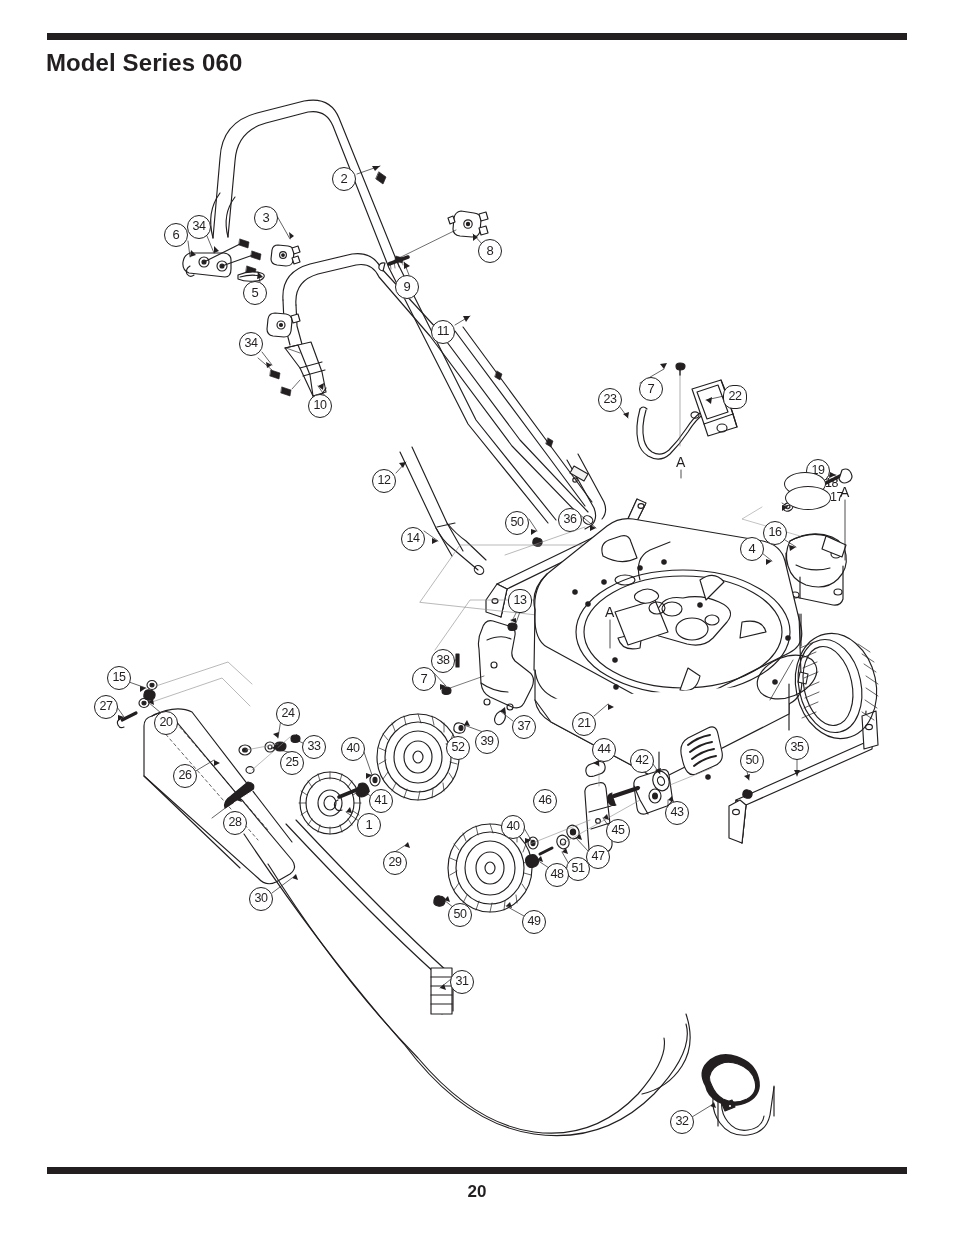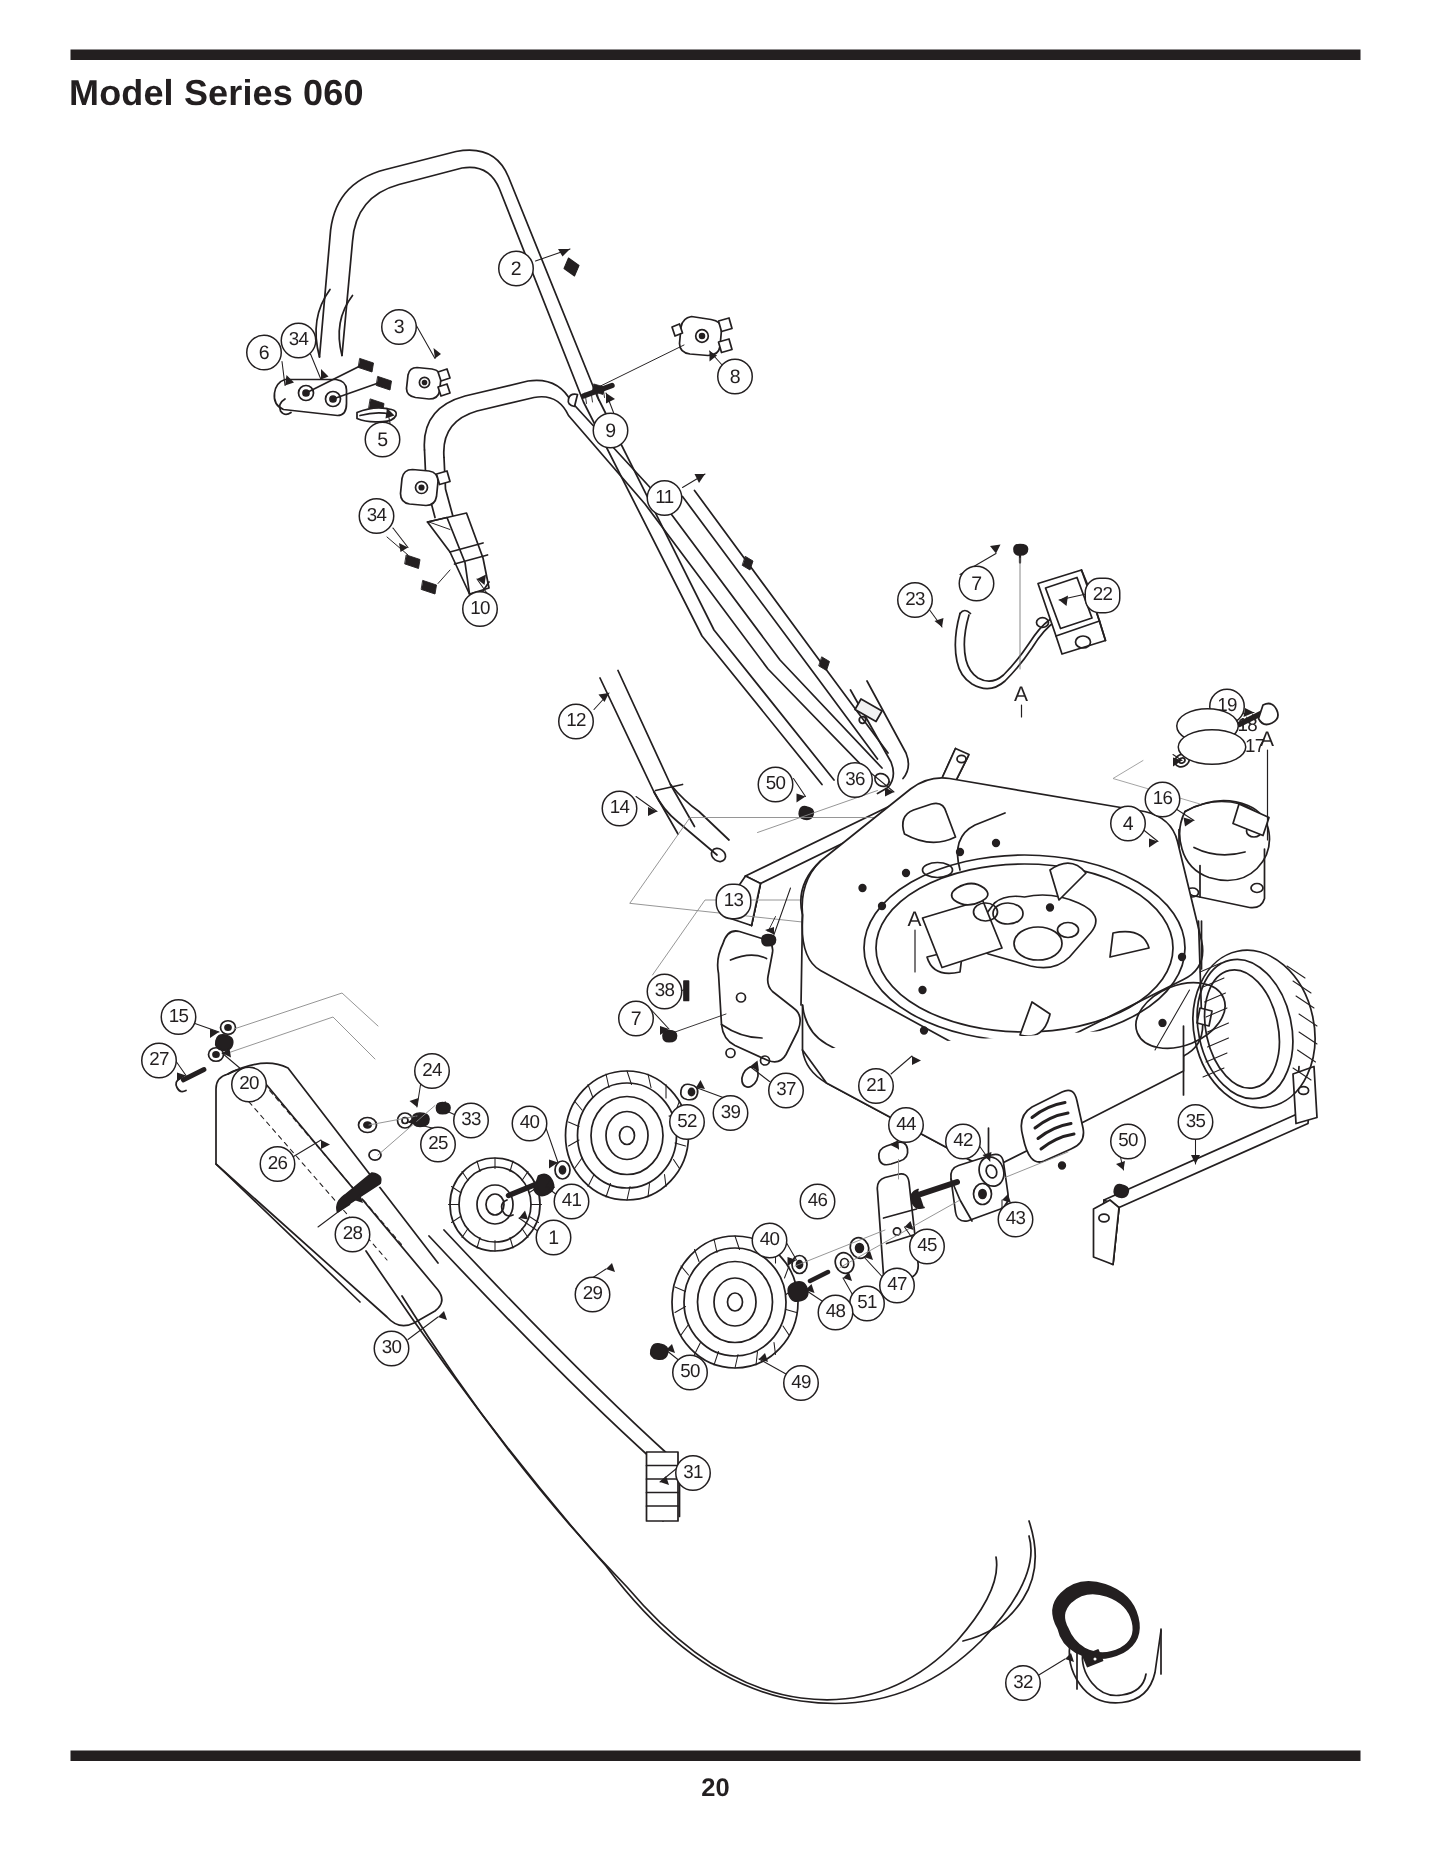--- a/index.html
+++ b/index.html
@@ -669,21 +669,21 @@
       <div class="callout two-digit" style="left: 735px; top: 397px; border-radius: 10px;">22</div>
       <div class="callout two-digit" style="left: 818px; top: 471px;">19</div>
       <div class="callout two-digit" style="left: 796px; top: 484px; padding-left: 40px;">18</div>
       <div class="callout two-digit" style="left: 797px; top: 498px; padding-left: 44px;">17</div>
       <div class="callout two-digit" style="left: 775px; top: 533px;">16</div>
       <div class="callout" style="left: 752px; top: 549px;">4</div>
       <div class="callout two-digit" style="left: 384px; top: 481px;">12</div>
       <div class="callout two-digit" style="left: 517px; top: 523px;">50</div>
       <div class="callout two-digit" style="left: 570px; top: 520px;">36</div>
       <div class="callout two-digit" style="left: 413px; top: 539px;">14</div>
-      <div class="callout two-digit" style="left: 489px; top: 601px; border-radius: 11px;">13</div>
+      <div class="callout two-digit" style="left: 520px; top: 601px; border-radius: 11px;">13</div>
       <div class="callout two-digit" style="left: 443px; top: 661px;">38</div>
       <div class="callout" style="left: 424px; top: 679px;">7</div>
       <div class="callout two-digit" style="left: 524px; top: 727px;">37</div>
       <div class="callout two-digit" style="left: 487px; top: 742px;">39</div>
       <div class="callout two-digit" style="left: 584px; top: 724px;">21</div>
       <div class="callout two-digit" style="left: 119px; top: 678px;">15</div>
       <div class="callout two-digit" style="left: 106px; top: 707px;">27</div>
       <div class="callout two-digit" style="left: 166px; top: 723px;">20</div>
       <div class="callout two-digit" style="left: 288px; top: 714px;">24</div>
       <div class="callout two-digit" style="left: 314px; top: 747px;">33</div>

